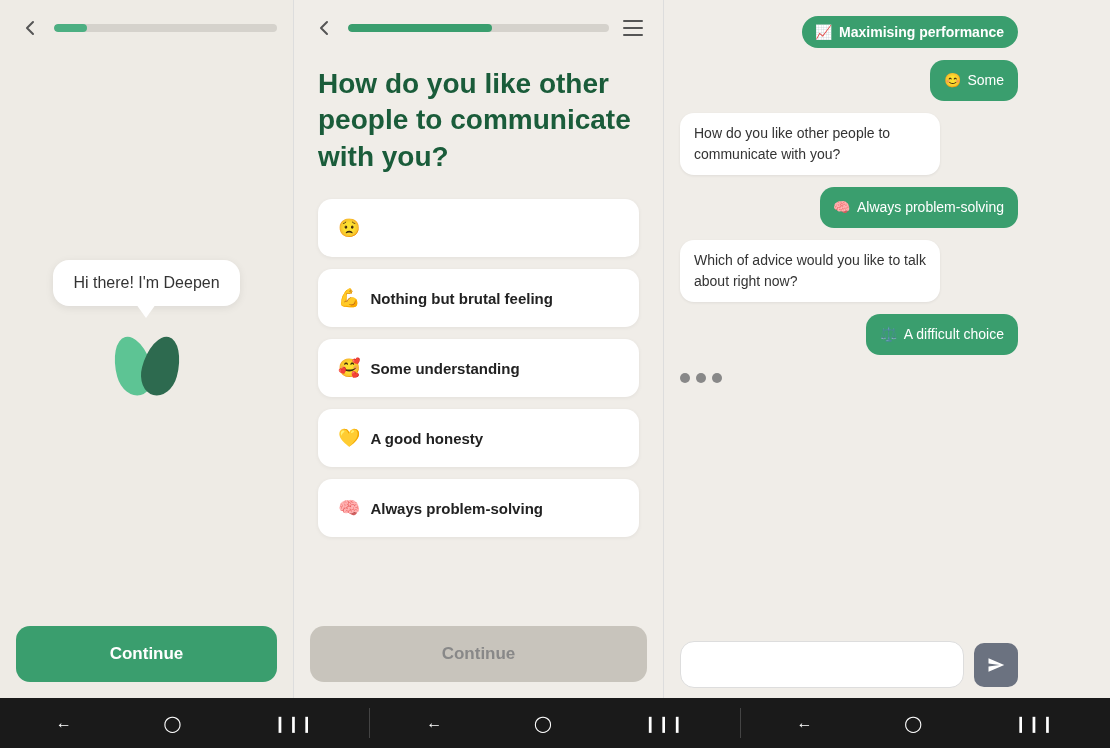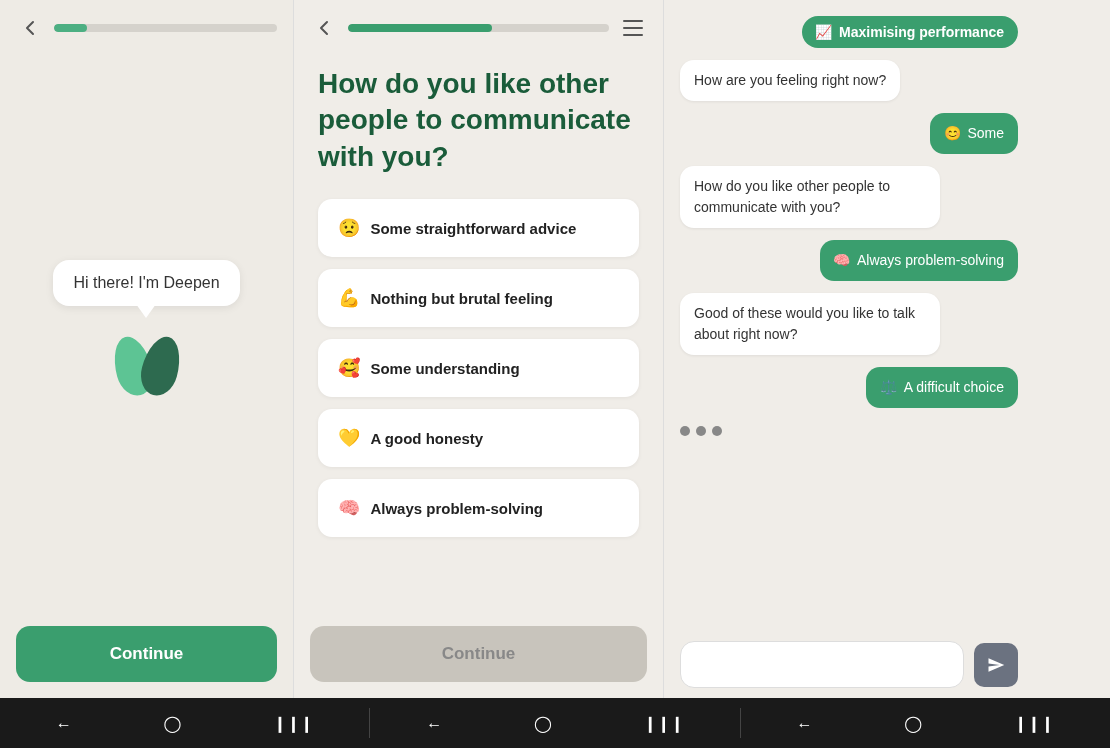--- a/index.html
+++ b/index.html
@@ -412,21 +412,20 @@
         <span></span>
         <span></span>
       </div>
     </div>
 
     <div class="question-area">
       <div class="question-title">How do you like other people to communicate with you?</div>
 
       <button class="option-btn">
         <span class="option-emoji">😟</span>
-        <span>Some straightforward advice</span>
       </button>
       <button class="option-btn">
         <span class="option-emoji">💪</span>
         <span>Nothing but brutal feeling</span>
       </button>
       <button class="option-btn">
         <span class="option-emoji">🥰</span>
         <span>Some understanding</span>
       </button>
       <button class="option-btn">
@@ -445,40 +444,37 @@
   </div>
 
   <div class="panel-right">
     <div class="chat-area">
 
       <div class="chat-tag">
         <span>📈</span>
         <span>Maximising performance</span>
       </div>
 
-      <div class="chat-bubble-left">
-        <span>How are you feeling right now?</span>
-      </div>
 
       <div class="chat-bubble-right">
         <span>😊</span>
         <span>Some</span>
       </div>
 
       <div class="chat-bubble-left">
         <span>How do you like other people to communicate with you?</span>
       </div>
 
       <div class="chat-bubble-right">
         <span>🧠</span>
         <span>Always problem-solving</span>
       </div>
 
       <div class="chat-bubble-left">
-        <span>Good of these would you like to talk about right now?</span>
+        <span>Which of advice would you like to talk about right now?</span>
       </div>
 
       <div class="chat-bubble-right">
         <span>⚖️</span>
         <span>A difficult choice</span>
       </div>
 
       <div class="typing-dots">
         <span></span>
         <span></span>

